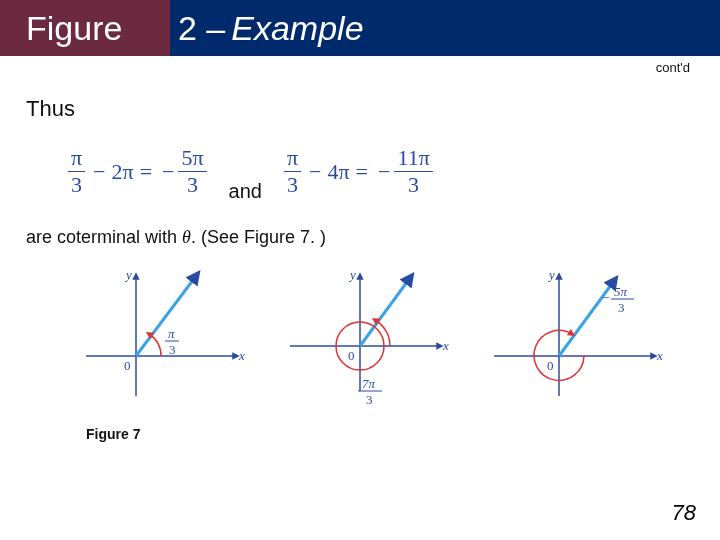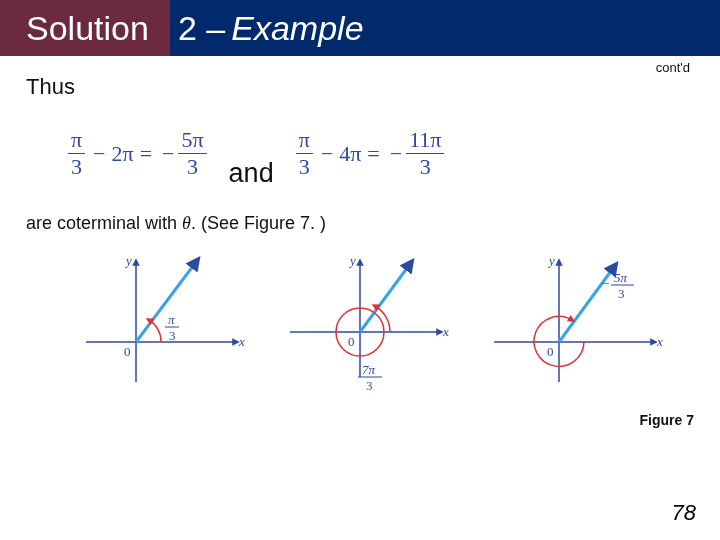--- a/index.html
+++ b/index.html
@@ -4,46 +4,46 @@
 <style>
   * { margin: 0; padding: 0; box-sizing: border-box; }
   body { width: 720px; height: 540px; font-family: Arial, Helvetica, sans-serif; background: #fff; position: relative; overflow: hidden; }
   .titlebar { display: flex; align-items: center; height: 56px; }
   .title-left { background: #6b2a3f; width: 170px; height: 56px; display: flex; align-items: center; padding-left: 26px; }
   .title-left span { color: #fff; font-size: 34px; }
   .title-right { background: #002a6b; flex: 1; height: 56px; display: flex; align-items: center; padding-left: 8px; }
   .title-right span { color: #fff; font-size: 34px; }
   .title-right .sol { font-style: italic; margin-left: 6px; }
   .cont { position: absolute; top: 60px; right: 30px; font-size: 13px; color: #111; }
-  .body { padding: 18px 26px 0 26px; font-size: 22px; color: #111; }
+  .body { padding: 40px 26px 0 26px; font-size: 22px; color: #111; }
   .thus { margin-bottom: 18px; }
   .eqrow { display: flex; align-items: center; gap: 20px; margin: 8px 0 24px 40px; }
-  .eq-and { font-size: 27px; margin-top: 40px; }
+  .eq-and { font-size: 20px; margin-top: 40px; }
   .eqblock { display: flex; align-items: center; font-family: "Times New Roman", serif; font-size: 22px; }
   .frac { display: inline-flex; flex-direction: column; align-items: center; line-height: 1; margin: 0 2px; }
   .frac .num { padding: 0 3px 2px; }
   .frac .bar { width: 100%; height: 1.5px; background: #2b4aa3; }
   .frac .den { padding: 2px 3px 0; }
   .frac .num, .frac .den, .eqblock .op, .eqblock .eq, .eqblock .neg, .eqblock .pi2 { color: #2b4aa3; }
   .eqblock .op { margin: 0 6px; }
   .eqblock .neg { margin: 0 2px 0 4px; }
   .eqblock .eq { margin: 0 6px; }
   .cotline { margin-top: 6px; font-size: 18px; }
   .theta { font-family: "Times New Roman", serif; font-style: italic; }
   .figs { display: flex; gap: 34px; margin: 18px 0 0 50px; }
-  .figcap { text-align: right; font-size: 14px; font-weight: bold; margin-top: 10px; margin-left: 60px; }
+  .figcap { text-align: left; font-size: 14px; font-weight: bold; margin-top: 10px; margin-left: 60px; }
   .pagenum { position: absolute; bottom: 14px; right: 24px; font-size: 22px; font-style: italic; }
   svg text { font-family: "Times New Roman", serif; }
 </style>
 </head>
 <body>
 
 <div class="titlebar">
   <div class="title-left">
-    <span>Solution</span>
+    <span>Figure</span>
   </div>
   <div class="title-right">
     <span>2 –</span>
     <span class="sol">Example</span>
   </div>
 </div>
 <div class="cont">cont'd</div>
 
 <div class="body">
   <div class="thus">Thus</div>

